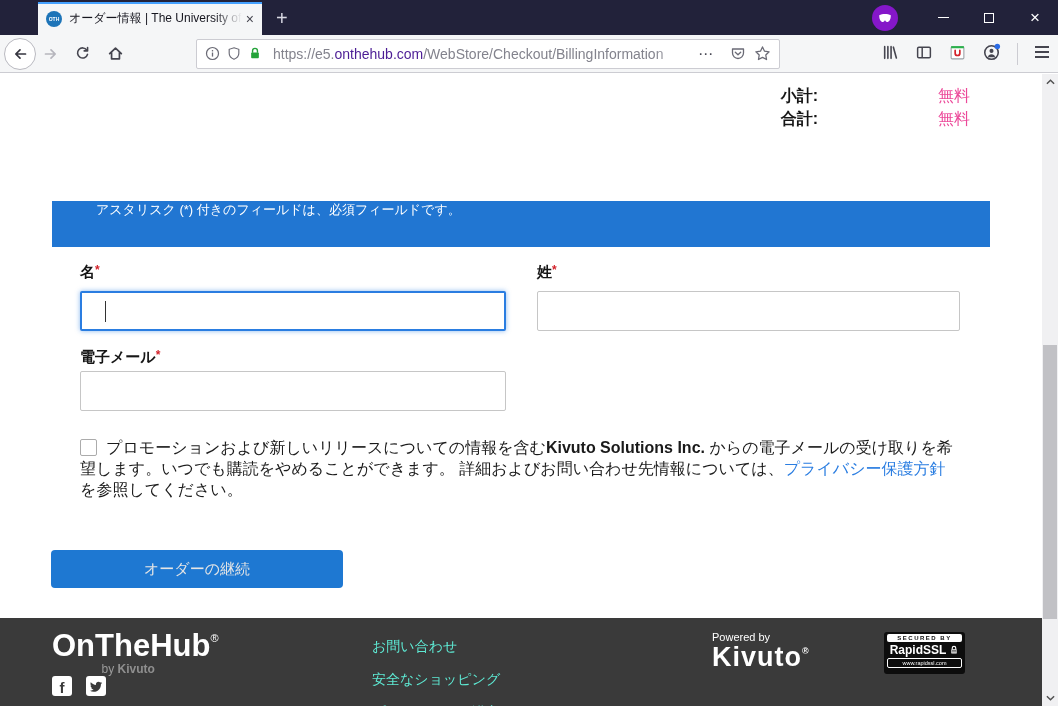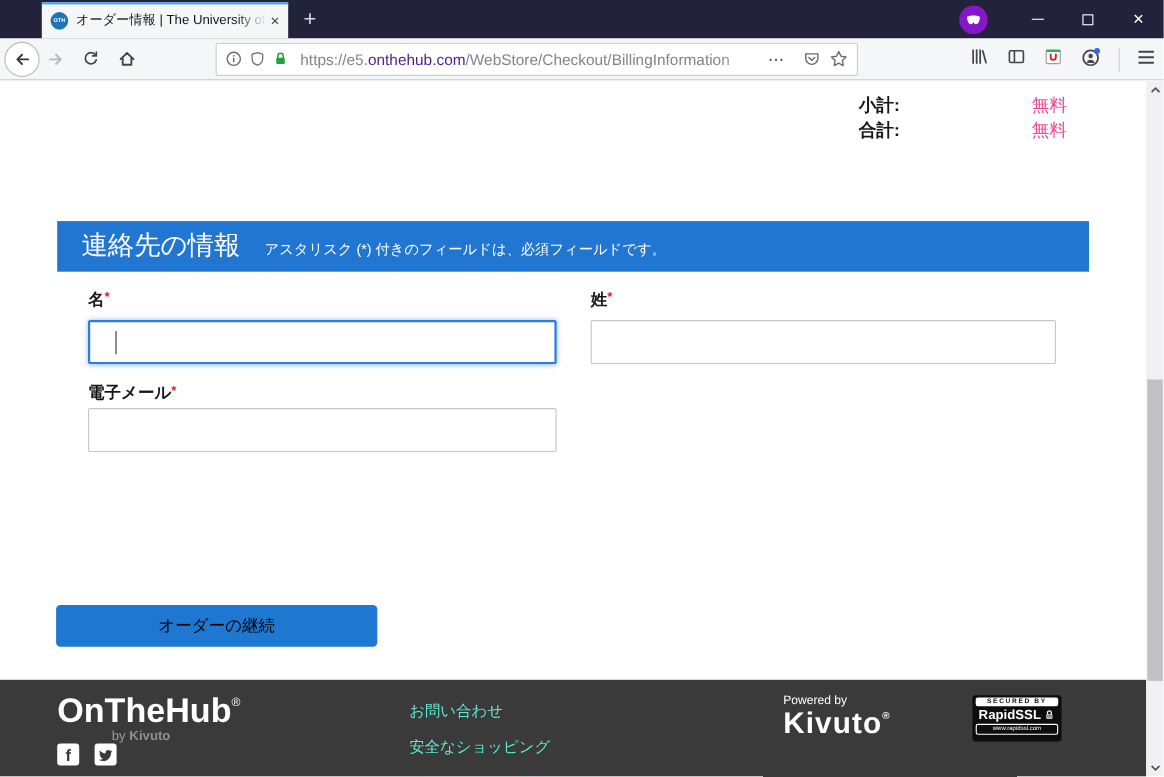--- a/index.html
+++ b/index.html
@@ -63,21 +63,21 @@
   .inp-last  { top:217px; left:537px; width:423px; }
   .lbl-email { top:274px; left:80px; }
   .inp-email { top:297px; left:80px; width:426px; }
   .caret { position:absolute; top:227px; left:105px; width:1px; height:21px; background:#333; z-index:5; }
 
   .consent { position:absolute; top:363px; left:80px; width:874px; font-size:16px; line-height:21px; color:#1a1a1a; }
   .consent-checkbox { display:inline-block; width:17px; height:17px; border:1px solid #ababab; border-radius:2px; background:#fff; vertical-align:-3px; margin-right:9px; }
   .consent b { font-weight:bold; }
   .consent a { color:#2a7de1; text-decoration:none; }
 
-  .continue-btn { position:absolute; top:476px; left:51px; width:292px; height:38px; background:#1e78d2; border:none; border-radius:4px; color:#000000; font-size:15px; font-family:inherit; cursor:pointer; }
+  .continue-btn { position:absolute; top:476px; left:51px; width:292px; height:38px; background:#1e78d2; border:none; border-radius:4px; color:#e5e5e5; font-size:15px; font-family:inherit; cursor:pointer; }
 
   
   .footer { position:absolute; left:0; right:16px; bottom:0; height:88px; background:#3a3a3a; }
   .brand-block { position:absolute; left:52px; top:12px; }
   .brand-main { color:#fff; font-size:31px; font-weight:bold; letter-spacing:0; line-height:1; }
   .brand-reg { font-size:11px; vertical-align:14px; font-weight:normal; }
   .brand-sub { color:#9a9a9a; font-size:12px; text-align:center; margin-top:1px; padding-right:14px; }
   .brand-sub b { color:#8f8f8f; }
   .social { position:absolute; left:52px; top:58px; display:flex; gap:14px; }
   .social-btn { width:20px; height:20px; background:#fff; border-radius:3px; display:flex; align-items:center; justify-content:center; }
@@ -221,34 +221,36 @@
       <span class="summary-label">小計:</span>
       <span class="summary-value">無料</span>
     </div>
     <div class="summary-row">
       <span class="summary-label">合計:</span>
       <span class="summary-value">無料</span>
     </div>
   </div>
 
   <div class="section-bar">
-    <span class="section-title">連絡先の情報</span>
     <span class="section-subtitle">アスタリスク (*) 付きのフィールドは、必須フィールドです。</span>
   </div>
 
   <div class="field-label lbl-first"><span>名</span><span class="req">*</span></div>
   <input class="field-input inp-first focused" value="" style="">
   <div class="caret"></div>
 
   <div class="field-label lbl-last"><span>姓</span><span class="req">*</span></div>
   <input class="field-input inp-last" value="" style="">
 
   <div class="field-label lbl-email"><span>電子メール</span><span class="req">*</span></div>
   <input class="field-input inp-email" value="" style="">
 
+  <div class="consent">
+    <span class="consent-checkbox"></span><span>プロモーションおよび新しいリリースについての情報を含む</span><b>Kivuto Solutions Inc.</b><span> からの電子メールの受け取りを希望します。いつでも購読をやめることができます。 詳細およびお問い合わせ先情報については、</span><a href="#">プライバシー保護方針</a><span>を参照してください。</span>
+  </div>
 
   <button class="continue-btn">オーダーの継続</button>
 
   <div class="footer">
     <div class="brand-block">
       <div class="brand-main"><span>OnTheHub</span><span class="brand-reg">®</span></div>
       <div class="brand-sub"><span>by </span><b>Kivuto</b></div>
     </div>
     <div class="social">
       <span class="social-btn">

